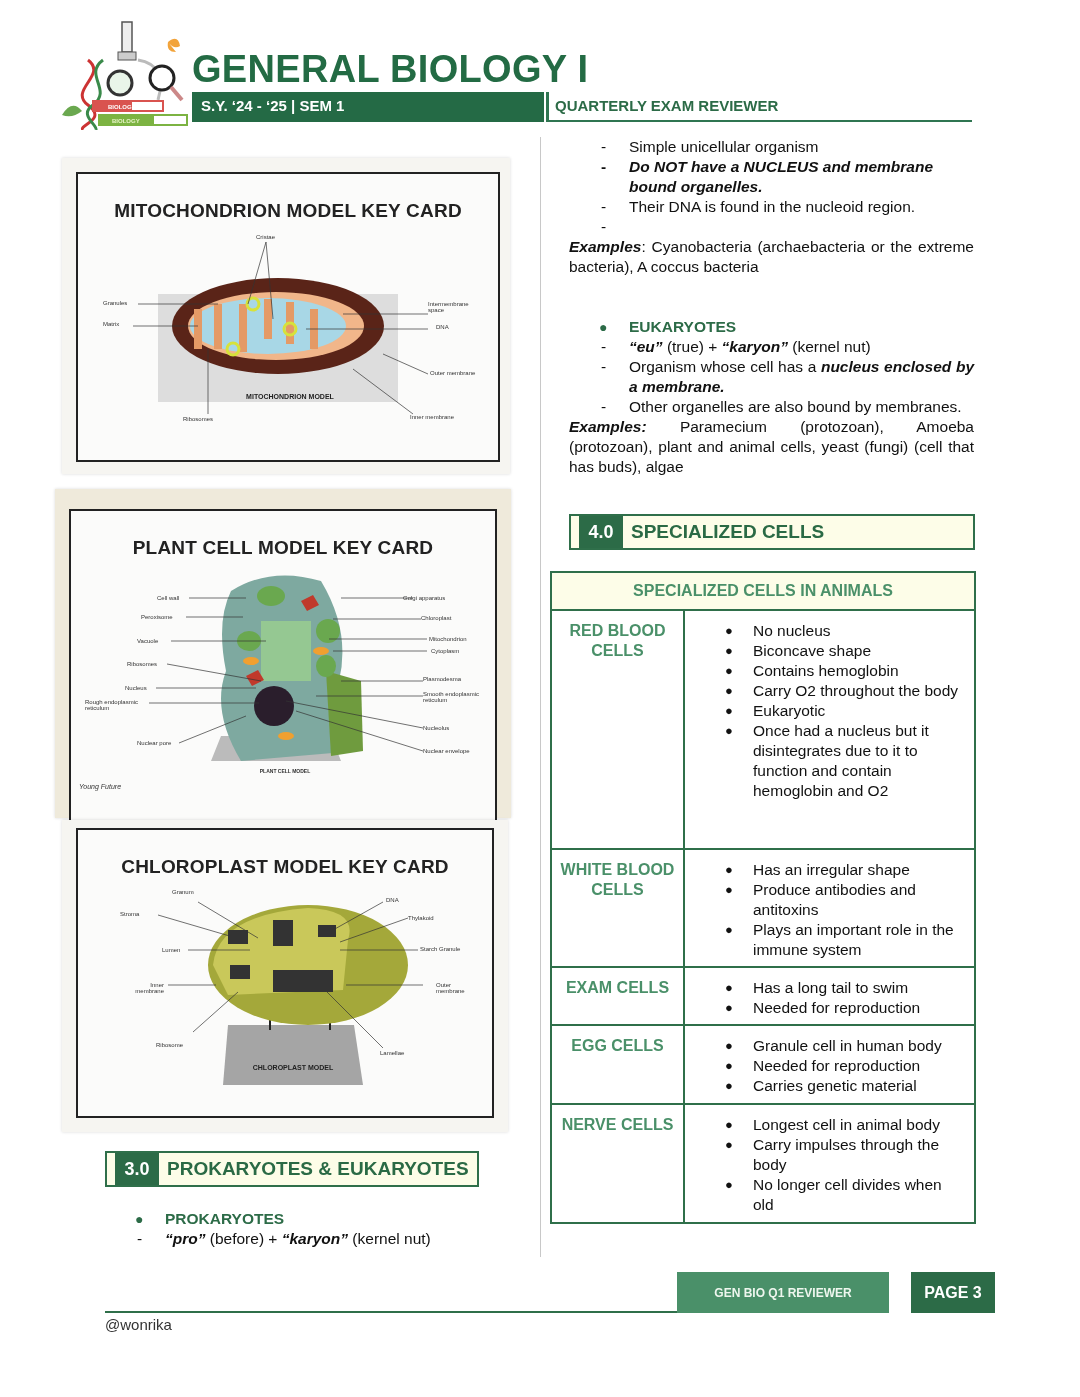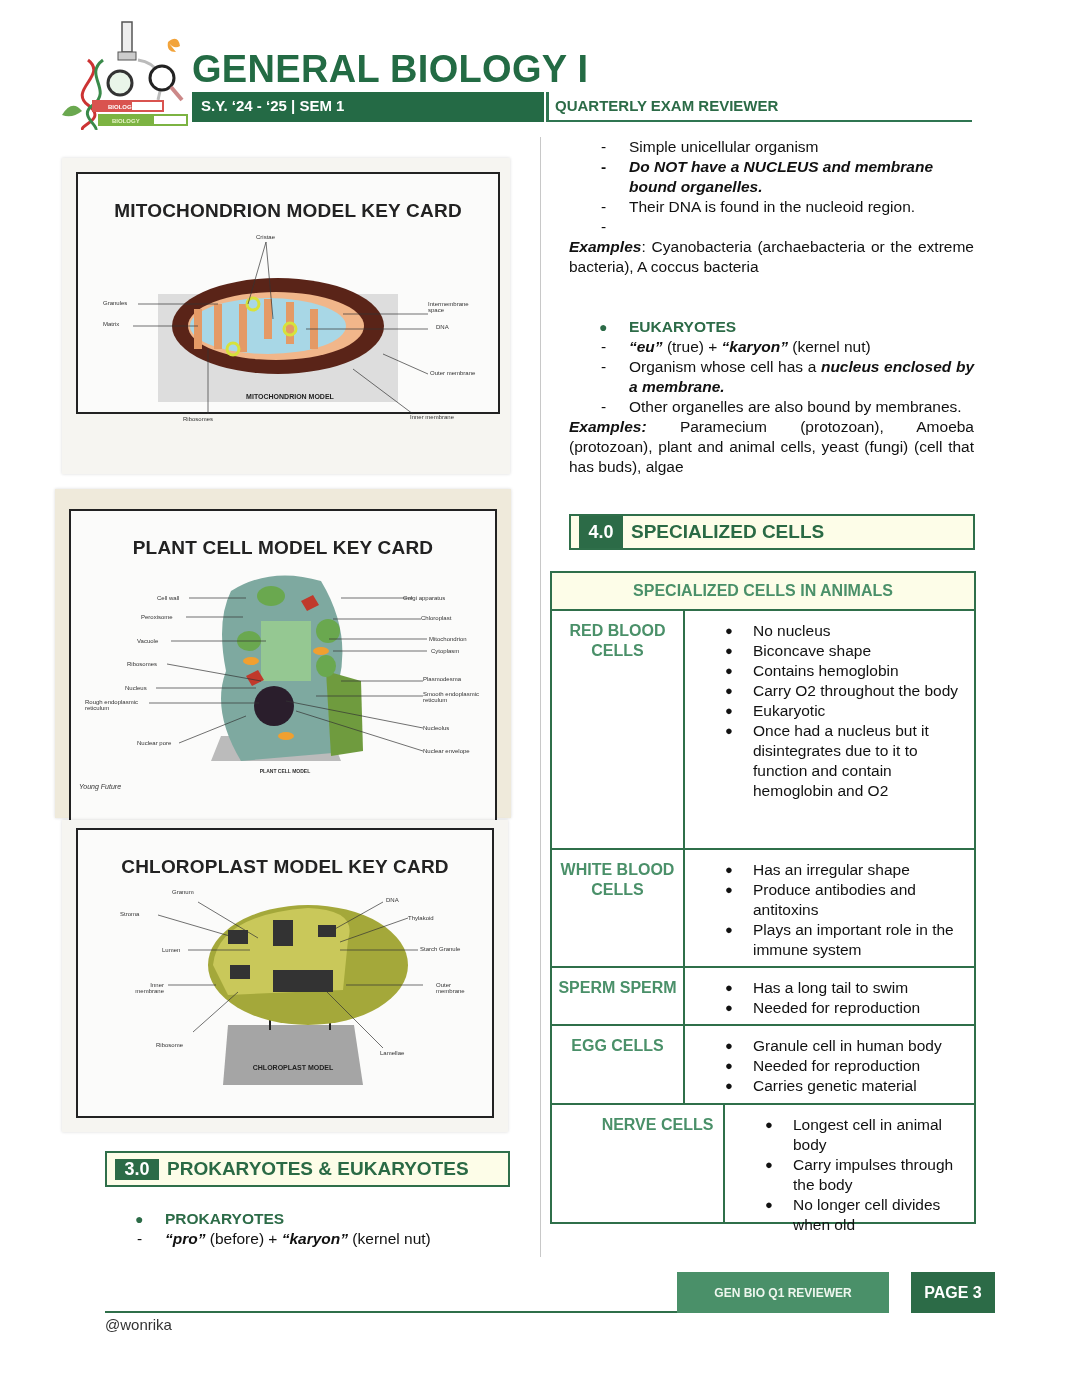--- a/index.html
+++ b/index.html
@@ -80,21 +80,21 @@
     <text x="54" y="103" font-size="6" fill="#e8f5c8" font-family="Liberation Sans, sans-serif" font-weight="700">BIOLOGY</text>
   </svg>
 </div>
 <div class="title">GENERAL BIOLOGY I</div>
 <div class="subbar">S.Y. ‘24 - ‘25  | SEM 1</div>
 <div class="qer">QUARTERLY EXAM REVIEWER</div>
 
 <div class="vdivider"></div>
 
 <div class="card" style="left:62px;top:158px;width:448px;height:316px;">
-  <div class="inner" style="left:14px;top:14px;width:424px;height:242px;">
+  <div class="inner" style="left:14px;top:14px;width:424px;height:290px;">
     <div class="ctitle" style="top:26px;">MITOCHONDRION MODEL KEY CARD</div>
     <svg width="424" height="290" style="left:0;top:0;">
       <rect x="80" y="120" width="240" height="108" fill="#ddd"></rect>
       <ellipse cx="200" cy="152" rx="106" ry="48" fill="#5a2418"></ellipse>
       <ellipse cx="198" cy="152" rx="88" ry="34" fill="#f1b68a"></ellipse>
       <ellipse cx="190" cy="152" rx="78" ry="28" fill="#a8d7e6"></ellipse>
       <path d="M120 175 v-40 M140 175 v-45 M165 178 v-48 M190 125 v40 M212 128 v42 M236 175 v-40" stroke="#e49a66" stroke-width="8"></path>
       <circle cx="175" cy="130" r="6" fill="none" stroke="#d7e23a" stroke-width="3"></circle>
       <circle cx="212" cy="155" r="6" fill="none" stroke="#d7e23a" stroke-width="3"></circle>
       <circle cx="155" cy="175" r="6" fill="none" stroke="#d7e23a" stroke-width="3"></circle>
@@ -212,21 +212,21 @@
     <span class="lbl" style="left:46px;top:152px;width:40px;white-space:normal;text-align:right;">Inner membrane</span>
     <span class="lbl" style="left:78px;top:212px;">Ribosome</span>
     <span class="lbl" style="left:308px;top:67px;">DNA</span>
     <span class="lbl" style="left:330px;top:85px;">Thylakoid</span>
     <span class="lbl" style="left:342px;top:116px;">Starch Granule</span>
     <span class="lbl" style="left:358px;top:152px;width:40px;white-space:normal;">Outer membrane</span>
     <span class="lbl" style="left:302px;top:220px;">Lamellae</span>
   </div>
 </div>
 
-<div class="sec" style="left:105px;top:1151px;width:405px;align-items:center;">
+<div class="sec" style="left:105px;top:1151px;width:374px;">
   <div class="num">3.0</div>
   <div class="stitle">PROKARYOTES &amp; EUKARYOTES</div>
 </div>
 
 <div class="text" style="left:105px;top:1209px;width:420px;">
   <div class="row bullet-head">
     <span class="mk">●</span>
     <span class="tx">PROKARYOTES</span>
   </div>
   <div class="row">
@@ -332,21 +332,21 @@
           <span>Produce antibodies and antitoxins</span>
         </li>
       <li>
           <span class="dot">●</span>
           <span>Plays an important role in the immune system</span>
         </li>
     </ul>
   </div>
 
   <div class="trow" style="height:58px;">
-    <div class="tcell-name">SPERM SPERM</div>
+    <div class="tcell-name">EXAM CELLS</div>
     <ul class="tcell-list">
       <li>
           <span class="dot">●</span>
           <span>Has a long tail to swim</span>
         </li>
       <li>
           <span class="dot">●</span>
           <span>Needed for reproduction</span>
         </li>
     </ul>
@@ -363,21 +363,21 @@
           <span class="dot">●</span>
           <span>Needed for reproduction</span>
         </li>
       <li>
           <span class="dot">●</span>
           <span>Carries genetic material</span>
         </li>
     </ul>
   </div>
 
-  <div class="trow" style="height:117px;padding-left:40px;">
+  <div class="trow" style="height:117px;">
     <div class="tcell-name">NERVE CELLS</div>
     <ul class="tcell-list">
       <li>
           <span class="dot">●</span>
           <span>Longest cell in animal body</span>
         </li>
       <li>
           <span class="dot">●</span>
           <span>Carry impulses through the body</span>
         </li>

